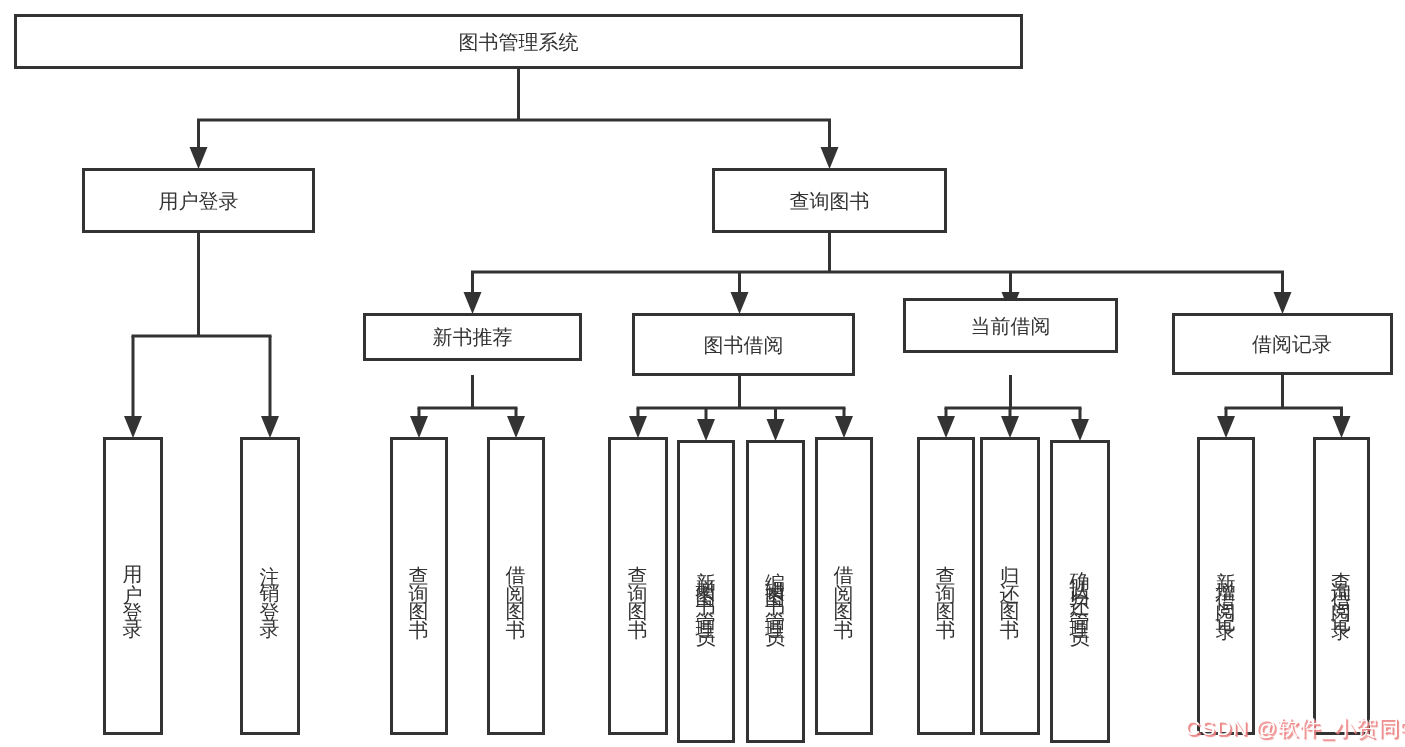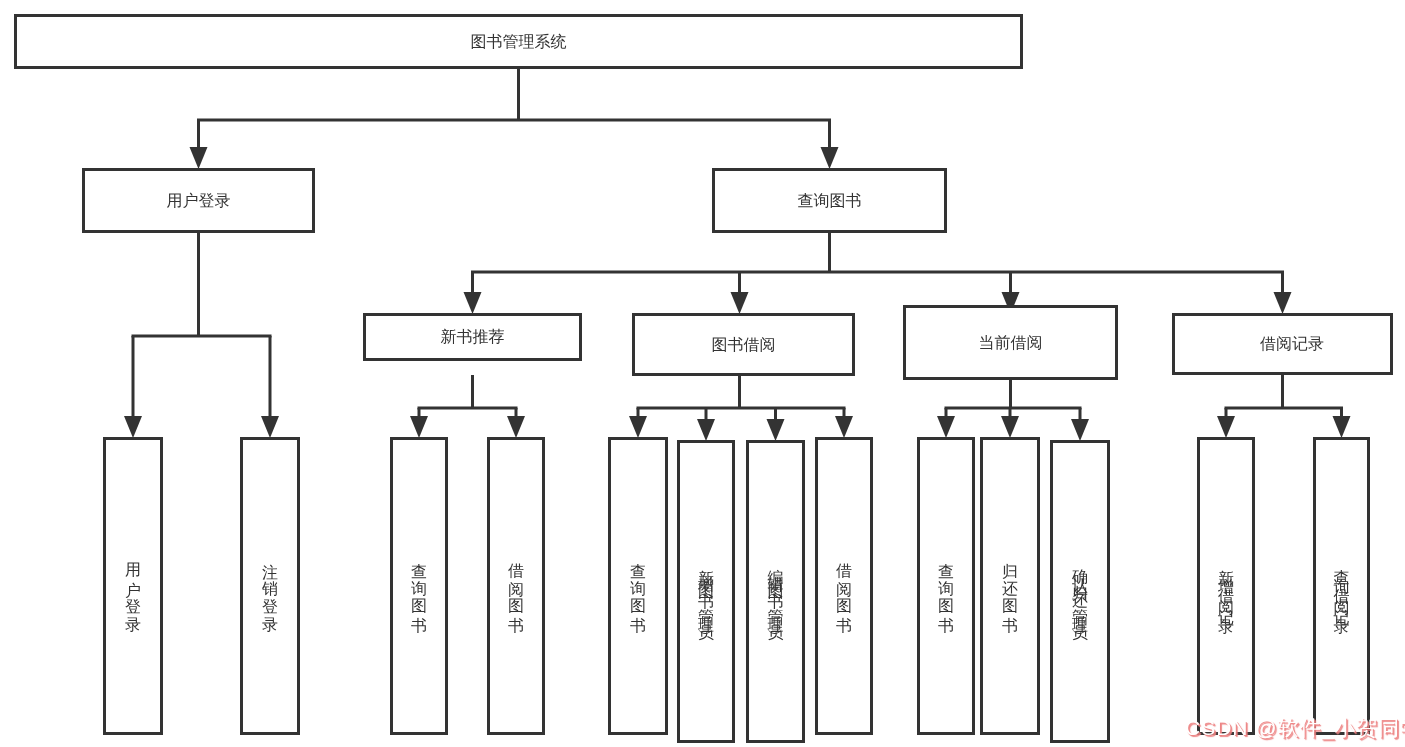--- a/index.html
+++ b/index.html
@@ -23,21 +23,21 @@
     box-sizing: border-box;
     background: #ffffff;
     border: 3px solid #333333;
     display: flex;
     align-items: center;
     justify-content: center;
     z-index: 1;
   }
   .node .lbl {
     color: #333333;
-    font-size: 16px;
+    font-size: 20px;
     white-space: nowrap;
     line-height: 1.2;
   }
   .node.v .lbl {
     writing-mode: vertical-rl;
     white-space: normal;
     line-height: 1;
   }
   #watermark {
     position: absolute;
@@ -130,21 +130,21 @@
       </div>
       <div class="node" style="left: 712px; top: 168px; width: 235px; height: 65px;">
         <span class="lbl">查询图书</span>
       </div>
       <div class="node" style="left: 363px; top: 313px; width: 219px; height: 48px;">
         <span class="lbl">新书推荐</span>
       </div>
       <div class="node" style="left: 632px; top: 313px; width: 223px; height: 63px;">
         <span class="lbl">图书借阅</span>
       </div>
-      <div class="node" style="left: 903px; top: 305px; width: 215px; height: 75px;">
+      <div class="node" style="left: 903px; top: 298px; width: 215px; height: 55px;">
         <span class="lbl">当前借阅</span>
       </div>
       <div class="node" style="left: 1172px; top: 313px; width: 221px; height: 62px; padding-left: 19px;">
         <span class="lbl">借阅记录</span>
       </div>
       <div class="node v" style="left: 103px; top: 437px; width: 60px; height: 298px;">
         <span class="lbl" style="letter-spacing: 18px;">用户登录</span>
       </div>
       <div class="node v" style="left: 240px; top: 437px; width: 60px; height: 298px;">
         <span class="lbl" style="letter-spacing: 18px;">注销登录</span>

